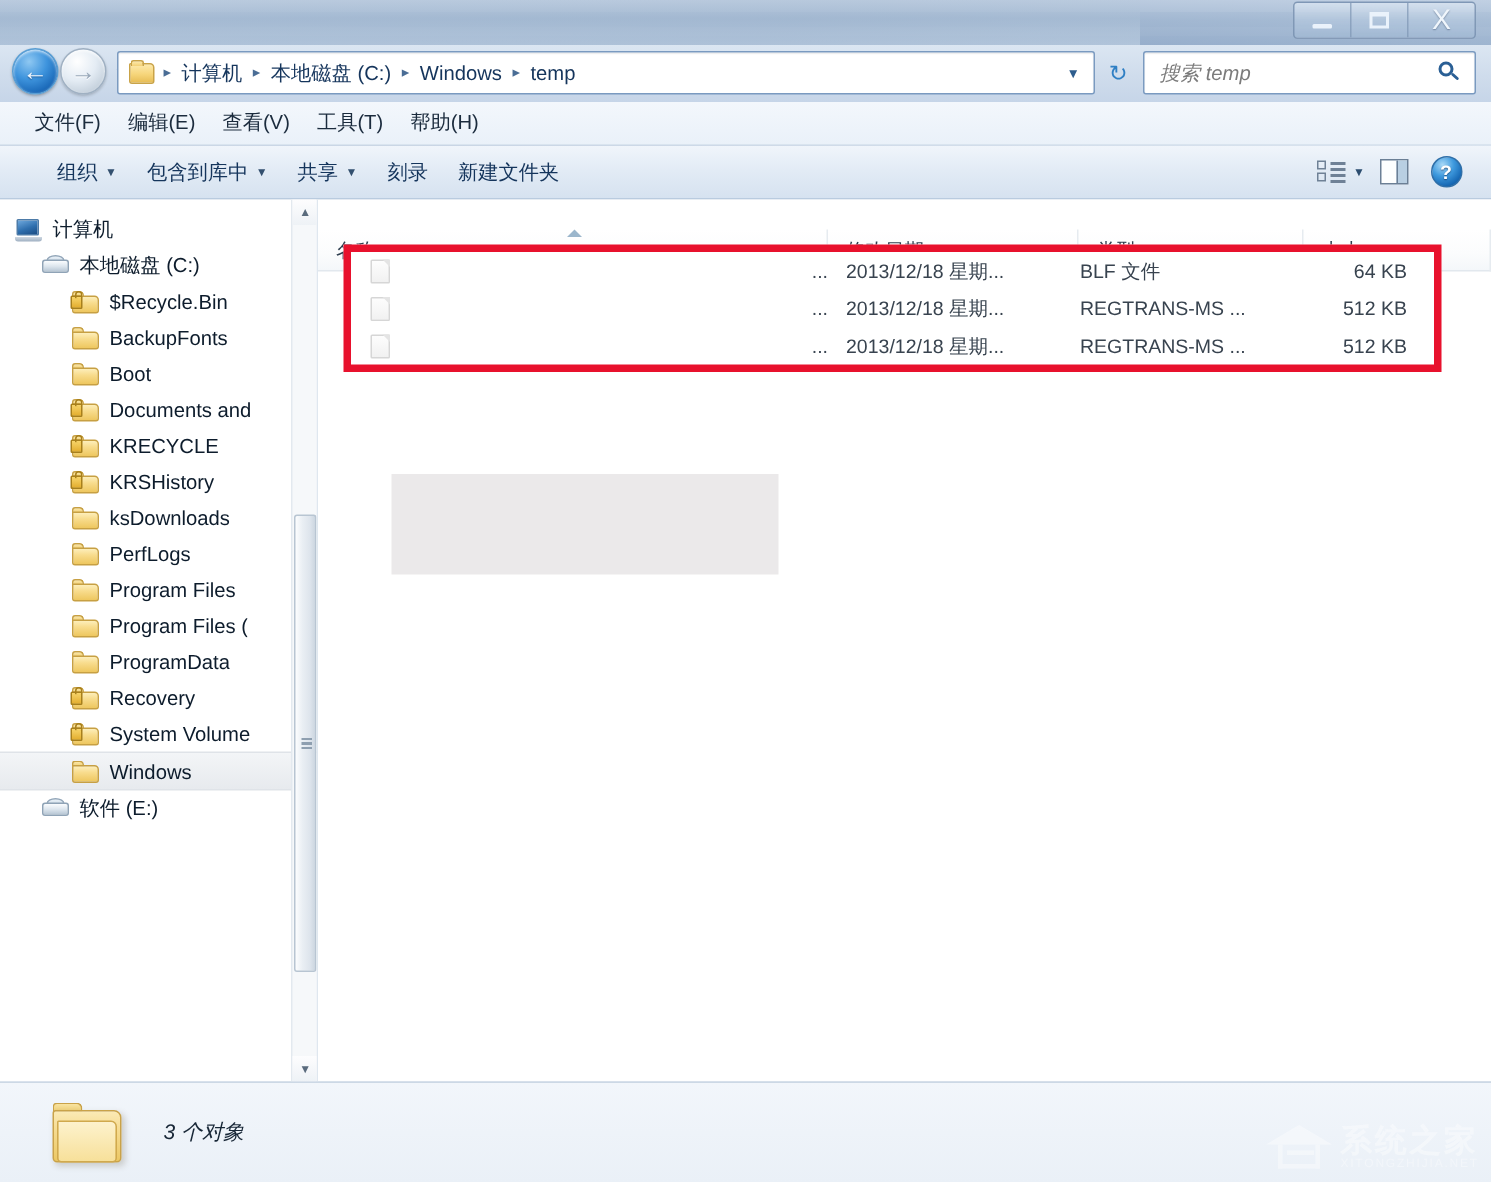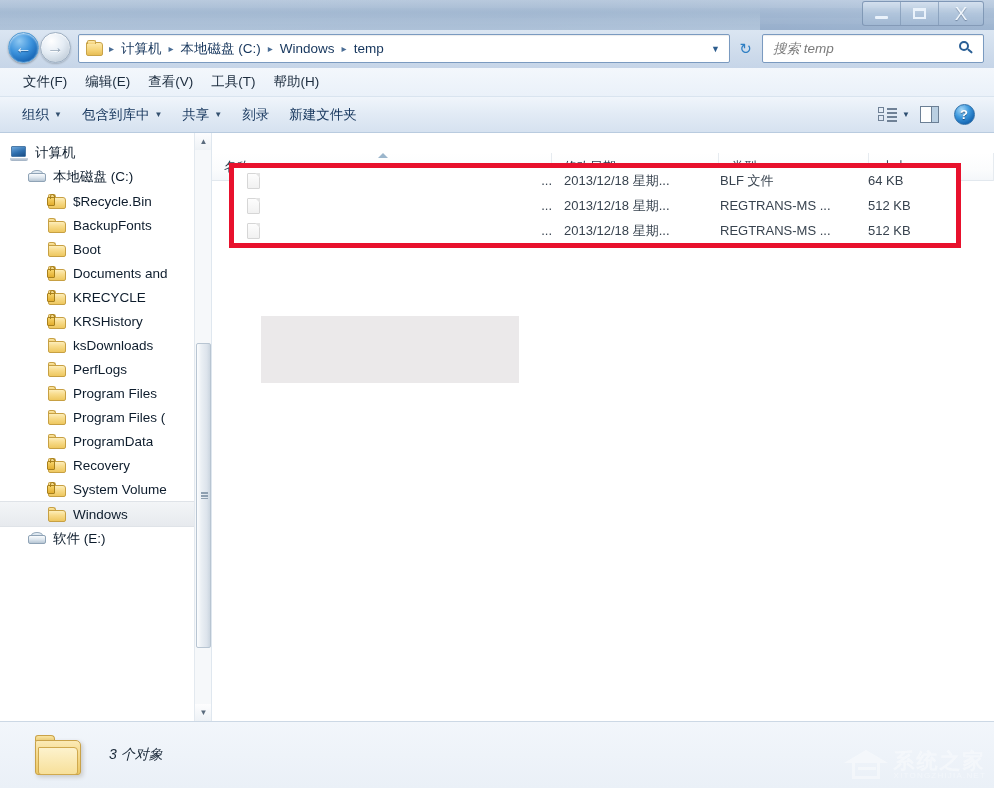--- a/index.html
+++ b/index.html
@@ -136,21 +136,21 @@
     display: flex; align-items: center; padding-left: 14px;
     border-bottom: 1px solid #d9e4ef;
   }
   .menu-item { font-size: 13.5px; color: #1b2b3d; padding: 3px 9px; border-radius: 2px; white-space: nowrap; }
 
   
   #toolbar {
     position: absolute; left: 0; top: 97px; width: 994px; height: 36px;
     background: linear-gradient(180deg,#f0f5fb 0%, #e2ebf5 48%, #d6e2f0 100%);
     border-bottom: 1px solid #b9cbdf;
-    display: flex; align-items: center; padding-left: 12px;
+    display: flex; align-items: center; padding-left: 28px;
   }
   .tb-btn {
     font-size: 13.5px; color: #15355c; padding: 4px 10px; border-radius: 3px;
     display: flex; align-items: center; gap: 5px; white-space: nowrap;
   }
   .tb-caret { font-size: 8px; color: #33506f; }
   #tb-right { margin-left: auto; display: flex; align-items: center; padding-right: 14px; gap: 3px; }
   .tb-icon-wrap { width: 32px; height: 26px; display: flex; align-items: center; justify-content: center; }
 
   
@@ -292,21 +292,21 @@
     border-right: 5px solid transparent; border-bottom: 5px solid #9bb6cc;
   }
   #redbox {
     position: absolute; left: 17px; top: 30px; width: 732px; height: 85px;
     border: 5px solid #e8112d; background: #ffffff;
   }
   .frow {
     height: 25px; display: flex; align-items: center; font-size: 13px; color: #38434f;
   }
   .fcell { padding-left: 12px; white-space: nowrap; overflow: hidden; }
-  .fcell.size { text-align: left; padding-right: 18px; padding-left: 0; }
+  .fcell.size { text-align: right; padding-right: 18px; padding-left: 0; }
   .fileicon {
     width: 13px; height: 16px; margin-left: 13px; margin-right: 4px; flex: none; position: relative;
     background: linear-gradient(180deg,#fdfdfd,#f1f1f1);
     border: 1px solid #d6d6d6; border-radius: 1px;
   }
   .fileicon:after {
     content:''; position: absolute; right: -1px; top: -1px;
     border-left: 5px solid transparent; border-top: 5px solid #e4e4e4;
   }
   .fname-wrap { position: relative; flex: none; display: flex; align-items: center; }

